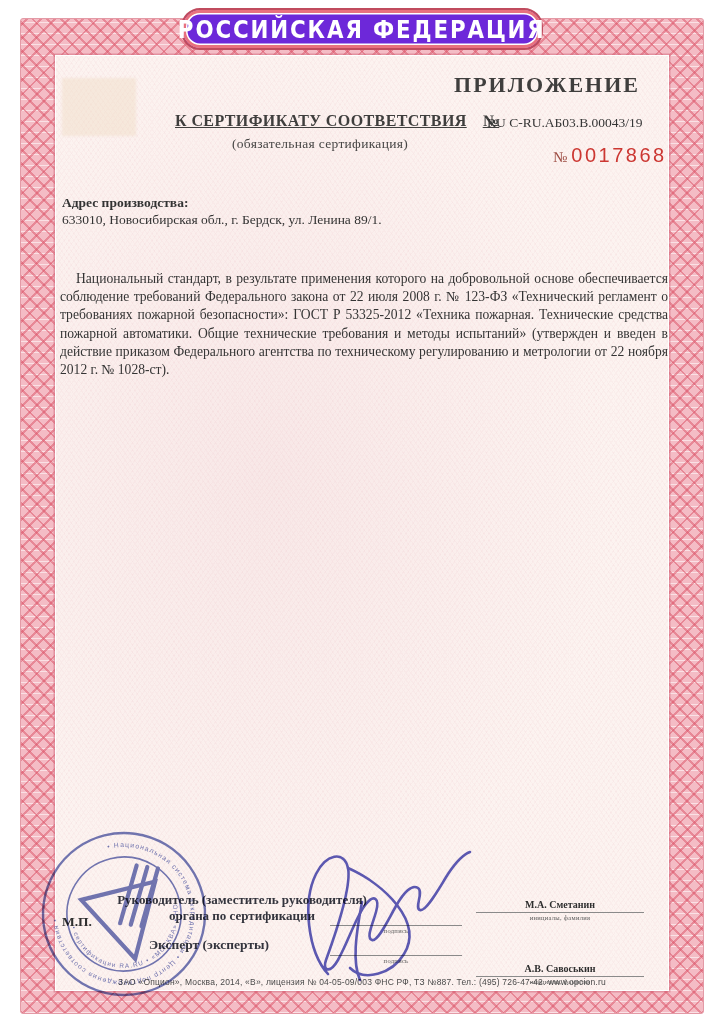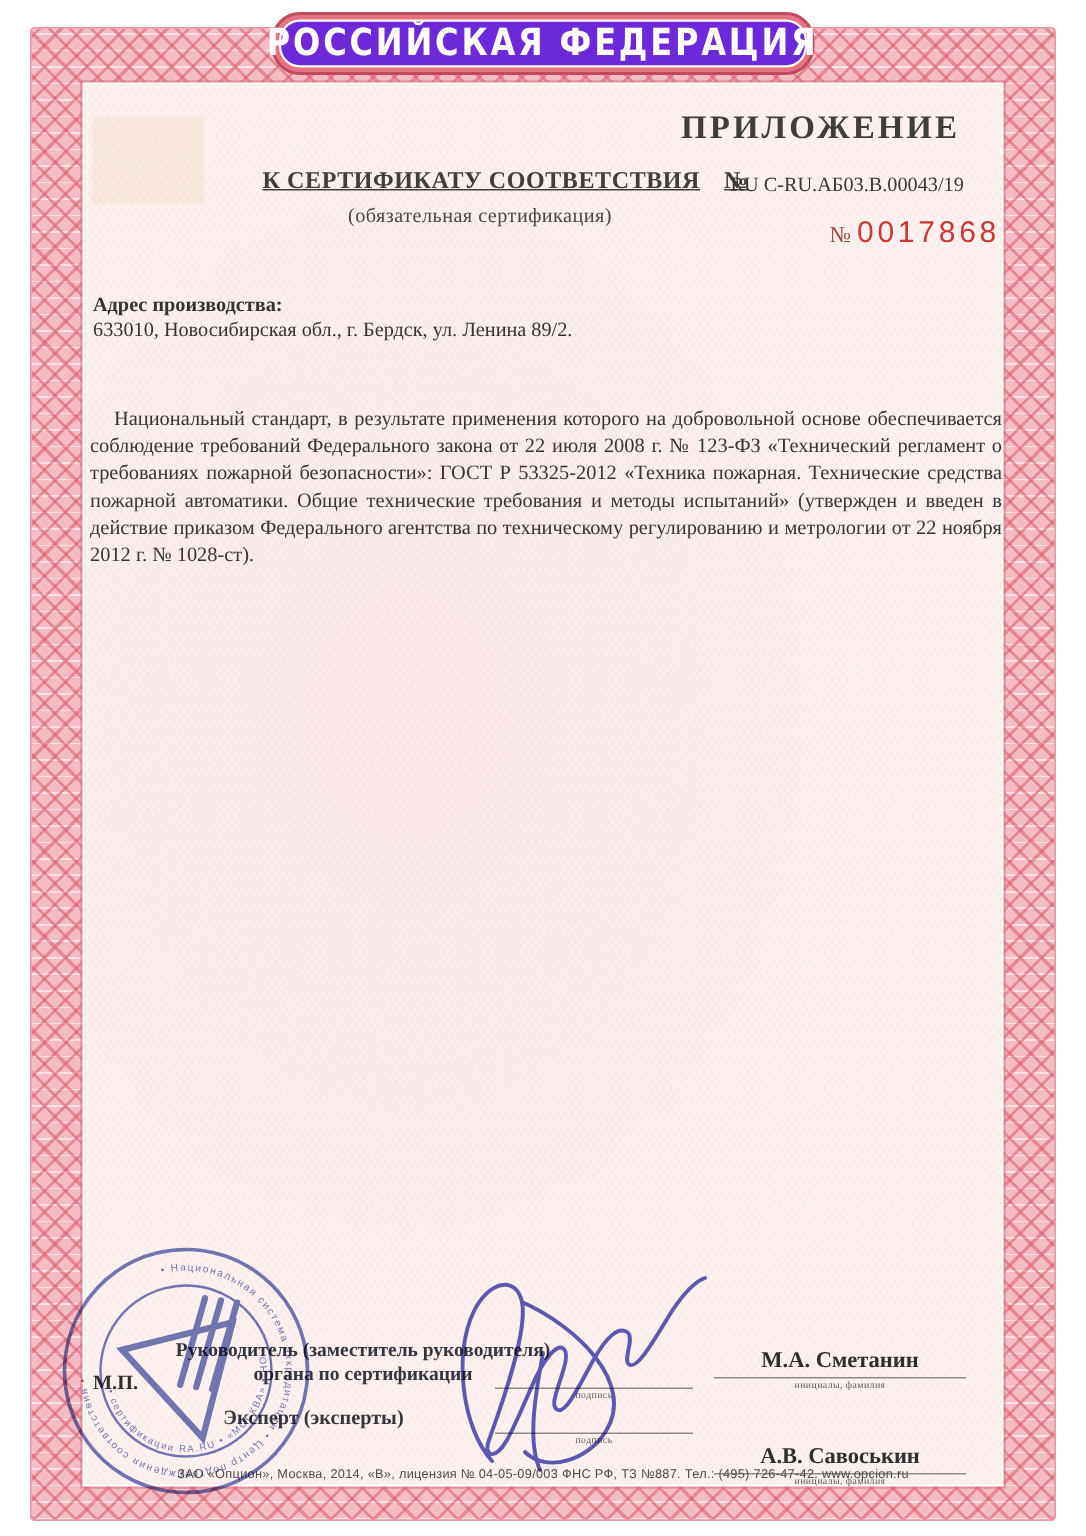--- a/index.html
+++ b/index.html
@@ -62,21 +62,21 @@
   .head-label{position:absolute;top:836px;left:48px;width:276px;text-align:center;
     font-size:13px;font-weight:bold;line-height:1.25;color:#33343d;}
   .expert-label{position:absolute;top:881px;left:58px;width:190px;text-align:center;
     font-size:13.5px;font-weight:bold;color:#33343d;}
   .sigcol{position:absolute;width:132px;}
   .sigcol .rule,.namecol .rule{border-top:1px solid #8a8a8a;height:0;}
   .cap{font-size:6.5px;text-align:center;color:#5a5a5a;letter-spacing:0.3px;margin-top:1px;}
   .sig1{left:274px;top:869px;}
   .sig2{left:274px;top:899px;}
   .namecol{position:absolute;left:420px;width:168px;text-align:center;}
-  .namecol .nm{font-size:15px;font-weight:bold;color:#2e2e2e;margin-bottom:2px;white-space:nowrap;}
+  .namecol .nm{font-size:10px;font-weight:bold;color:#2e2e2e;margin-bottom:2px;white-space:nowrap;}
   .nc1{top:843px;}
   .nc2{top:877px;margin-top:30px;}
 
   
   .footer{position:absolute;bottom:3px;left:0;width:100%;text-align:center;
     font-family:"Liberation Sans",sans-serif;font-size:8.5px;color:#4a4a4a;letter-spacing:0.2px;}
 
   
   .stamp{position:absolute;left:36px;top:826px;z-index:6;opacity:0.78;mix-blend-mode:multiply;}
   .ink{position:absolute;left:292px;top:842px;z-index:7;opacity:0.88;mix-blend-mode:multiply;}
@@ -99,21 +99,21 @@
     <div class="cert-number">RU C-RU.АБ03.В.00043/19</div>
     <div class="cert-type">(обязательная сертификация)</div>
 
     <div class="form-number">
       <span class="sign">№</span>
       <span class="digits">0017868</span>
     </div>
 
     <div class="address">
       <div class="lbl">Адрес производства:</div>
-      <div>633010, Новосибирская обл., г. Бердск, ул. Ленина 89/2.</div>
+      <div>633010, Новосибирская обл., г. Бердск, ул. Ленина 89/1.</div>
     </div>
 
     <p class="paragraph">Национальный стандарт, в результате применения которого на добровольной основе обеспечивается соблюдение требований Федерального закона от 22 июля 2008 г. № 123-ФЗ «Технический регламент о требованиях пожарной безопасности»: ГОСТ Р 53325-2012 «Техника пожарная. Технические средства пожарной автоматики. Общие технические требования и методы испытаний» (утвержден и введен в действие приказом Федерального агентства по техническому регулированию и метрологии от 22 ноября 2012 г. № 1028-ст).</p>
 
     <div class="mp">М.П.</div>
 
     <div class="head-label">
       <div>Руководитель (заместитель руководителя)</div>
       <div>органа по сертификации</div>
     </div>

